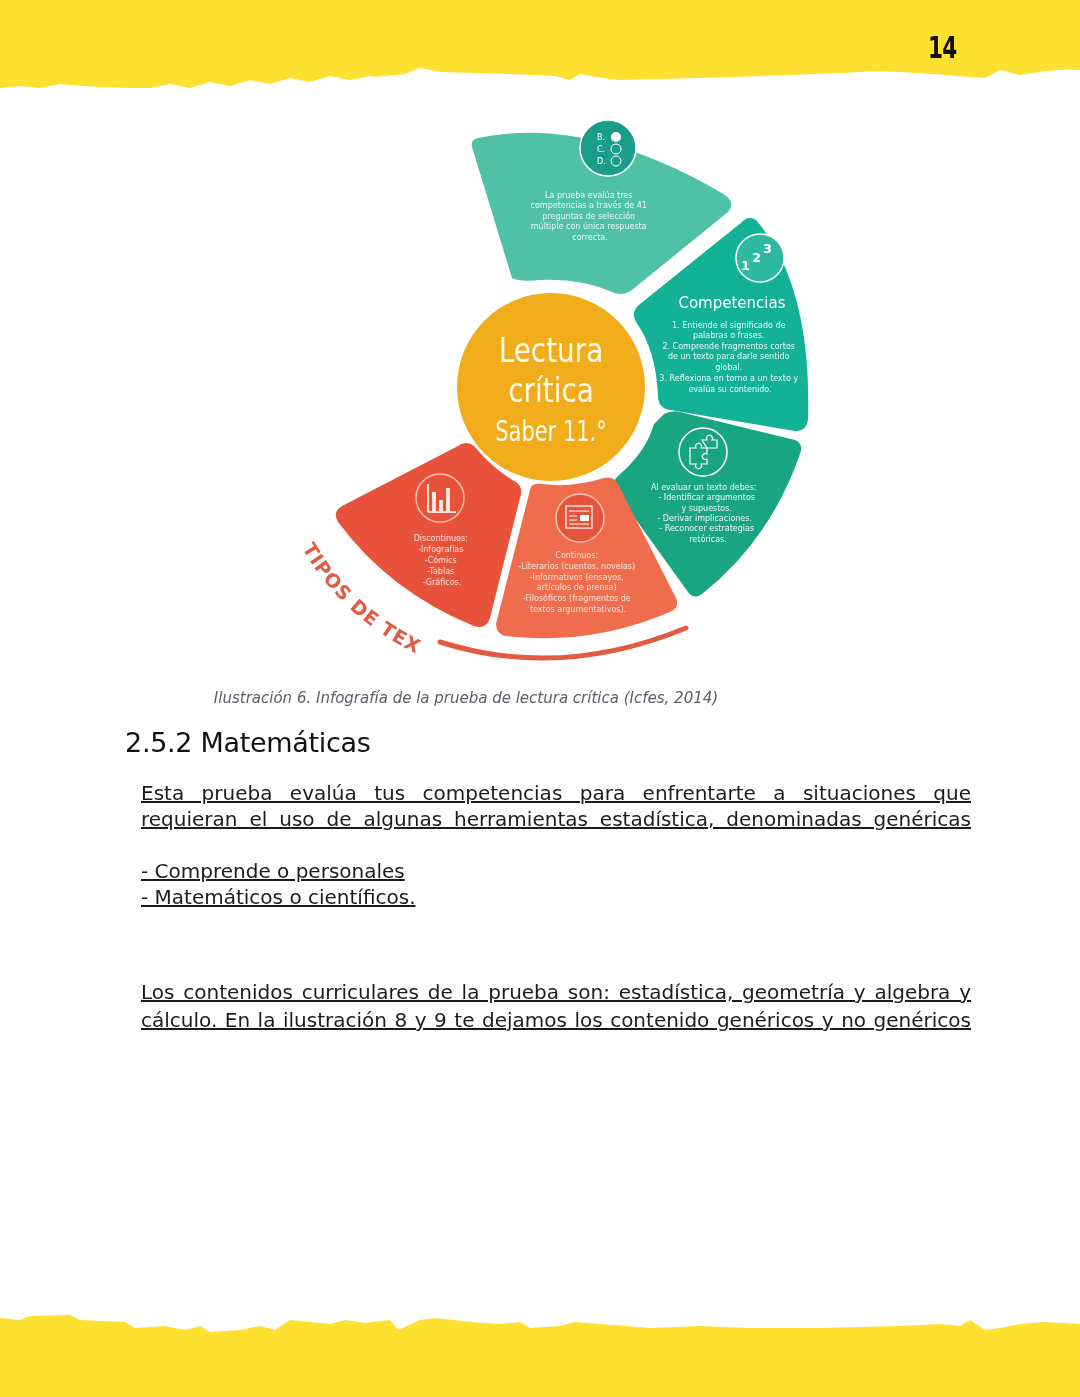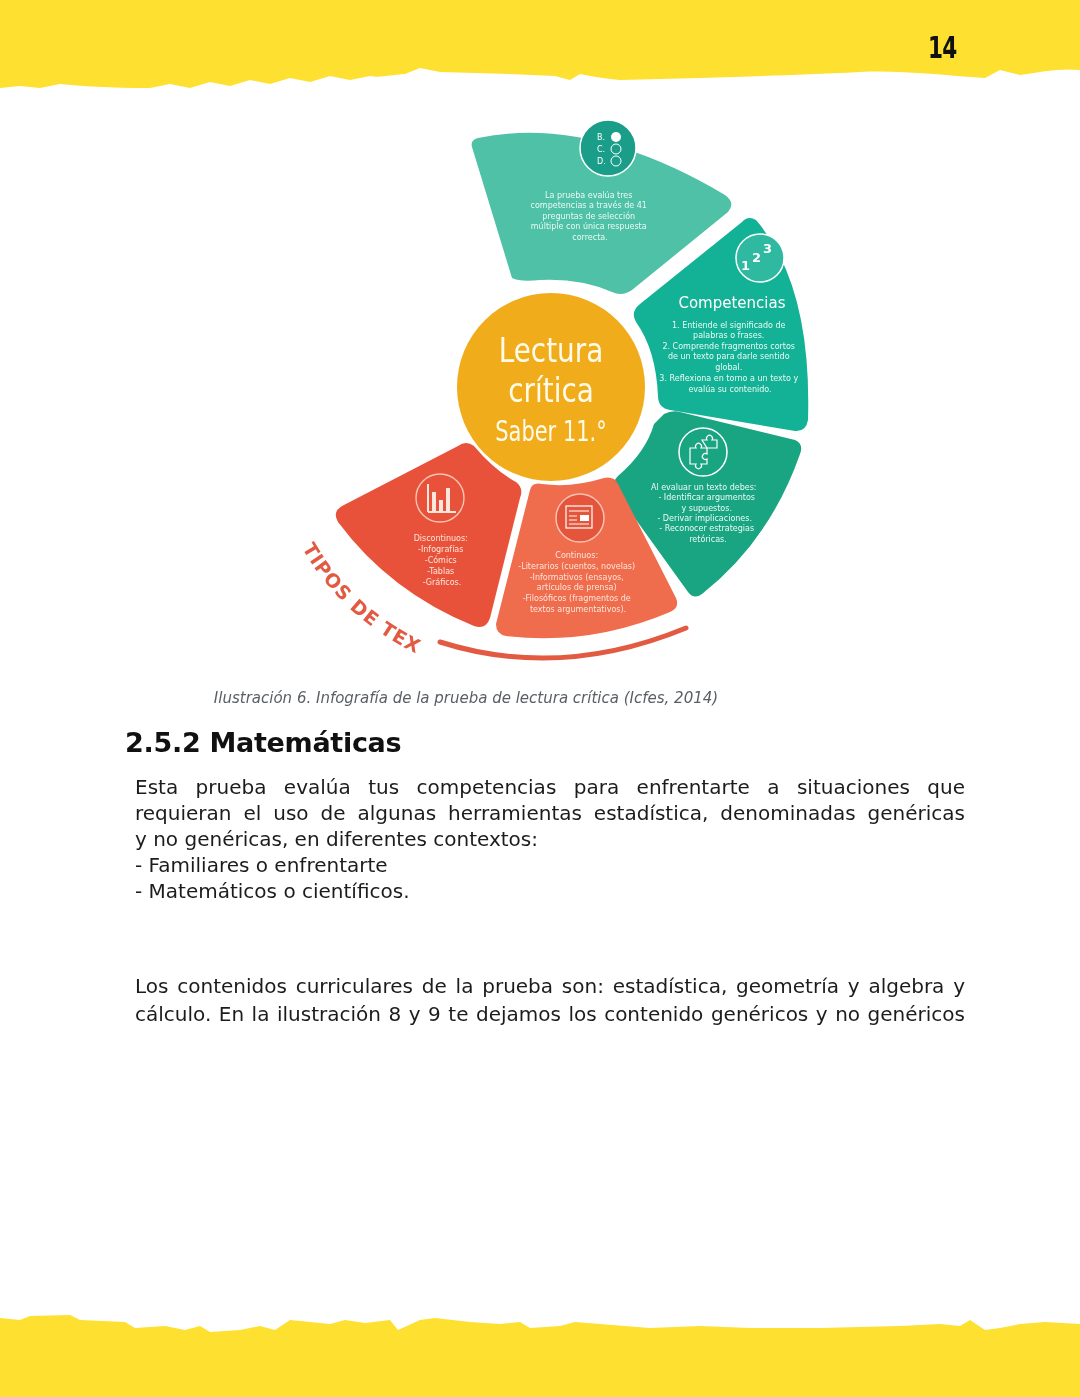--- a/index.html
+++ b/index.html
@@ -4,22 +4,22 @@
 <style>
   html, body { margin:0; padding:0; }
   body { width:1080px; height:1397px; position:relative; background:#ffffff; overflow:hidden; font-family:"Liberation Sans", sans-serif; }
   .band { position:absolute; left:0; width:1080px; }
   .band svg { display:block; }
   #top-band { top:0; height:112px; }
   #bottom-band { top:1290px; height:107px; }
   .page-number { position:absolute; top:30px; left:928px; font-family:"DejaVu Sans", sans-serif; font-weight:bold; font-size:30px; color:#111; transform:scaleX(0.72); transform-origin:left top; letter-spacing:-1px; }
   #infographic { position:absolute; left:0; top:0; width:1080px; height:680px; }
   .caption { position:absolute; top:689px; left:0; width:932px; text-align:center; font-style:italic; font-size:15px; color:#5a5f66; font-family:"DejaVu Sans", sans-serif; }
-  .section-title { position:absolute; top:727px; left:125px; font-family:"DejaVu Sans", sans-serif; font-weight:bold; font-size:27px; color:#111; margin:0; letter-spacing:-0.3px; }
-  .body-text { position:absolute; left:125px; width:830px; font-family:"DejaVu Sans", sans-serif; font-size:20px; color:#1c1c1c; line-height:26px; margin:10px; }
+  .section-title { position:absolute; top:727px; left:125px; font-family:"DejaVu Sans", sans-serif; font-weight:normal; font-size:27px; color:#111; margin:0; letter-spacing:-0.3px; }
+  .body-text { position:absolute; left:125px; width:830px; font-family:"DejaVu Sans", sans-serif; font-size:20px; color:#1c1c1c; line-height:26px; margin:16px;text-decoration:underline; }
   #para1 { top:764px; text-align:justify; text-align-last:left; }
   #para1 .justified { text-align:justify; text-align-last:justify; display:block; }
   #list { top:842px; list-style:none; padding:0; }
   #list li { margin:0; }
   #para2 { top:962px; line-height:28px; }
   .svgtext { font-family:"DejaVu Sans", sans-serif; }
 </style>
 </head>
 <body>
 
@@ -147,25 +147,24 @@
   <path d="M 440,642 Q 560,680 686,628" fill="none" stroke="#e35a42" stroke-width="5" stroke-linecap="round"></path>
 </svg>
 
 <div class="caption">Ilustración 6. Infografía de la prueba de lectura crítica (Icfes, 2014)</div>
 
 <h2 class="section-title">2.5.2 Matemáticas</h2>
 
 <p class="body-text" id="para1">
   <span class="justified">Esta prueba evalúa tus competencias para enfrentarte a situaciones que</span>
   <span class="justified">requieran el uso de algunas herramientas estadística, denominadas genéricas</span>
-  <span style="display:block">y no genéricas, en diferentes contextos:</span>
 </p>
 
 <ul class="body-text" id="list">
-  <li>- Familiares o enfrentarte</li>
+  <li>- Comprende o personales</li>
   <li>- Matemáticos o científicos.</li>
 </ul>
 
 <p class="body-text" id="para2">
   <span class="justified" style="display:block;text-align:justify;text-align-last:justify">Los contenidos curriculares de la prueba son: estadística, geometría y algebra y</span>
   <span style="display:block;text-align:justify;text-align-last:justify">cálculo. En la ilustración 8 y 9 te dejamos los contenido genéricos y no genéricos</span>
 </p>
 
 <div class="band" id="bottom-band">
   <svg width="1080" height="107" viewBox="0 0 1080 107">

